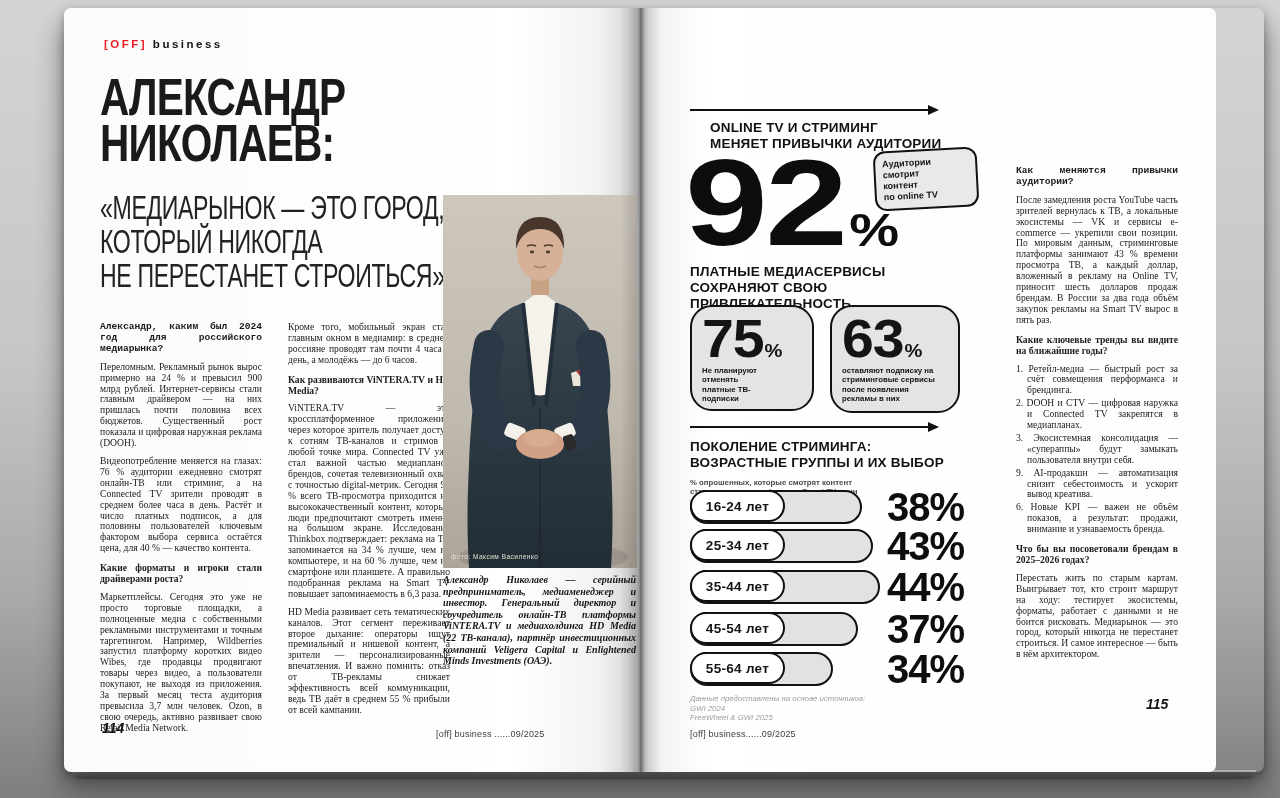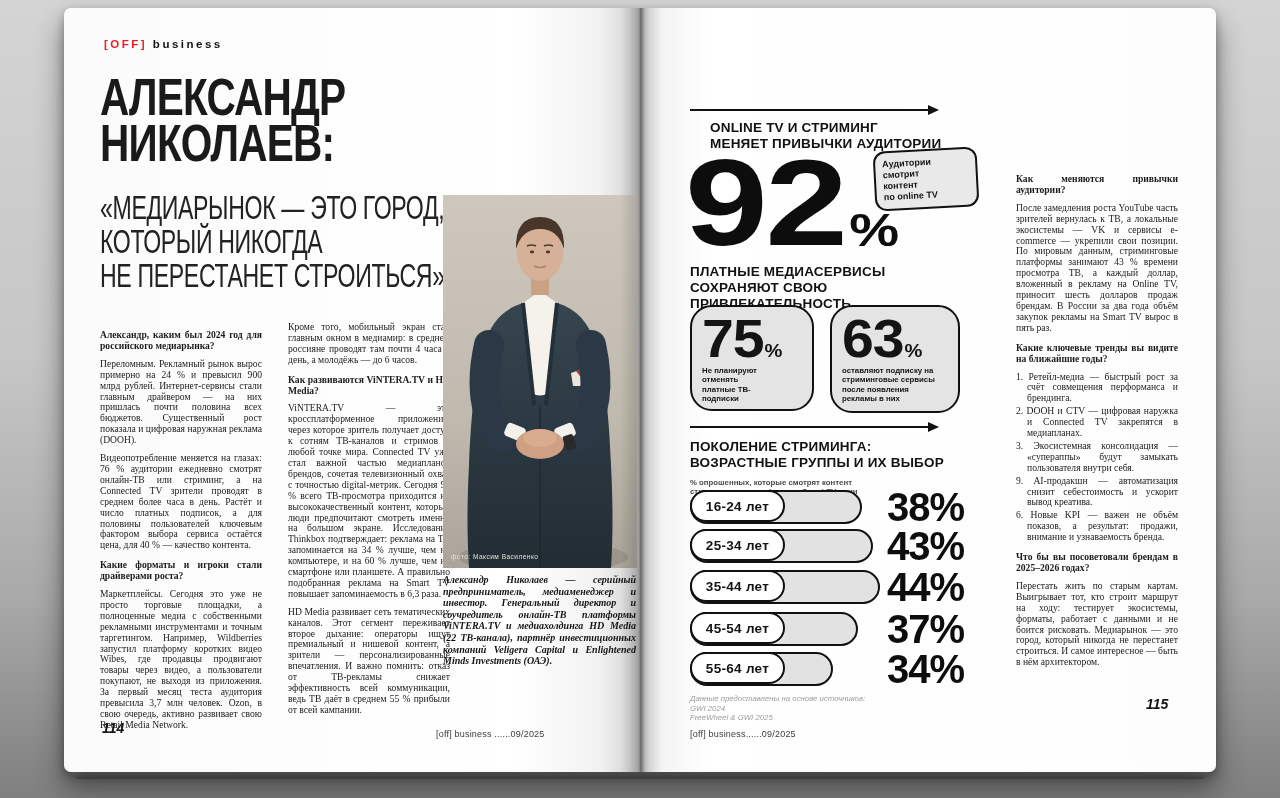--- a/index.html
+++ b/index.html
@@ -1,21 +1,21 @@
 <!DOCTYPE html>
 <html><head>
 <meta charset="utf-8">
 <style>
   html,body{margin:0;padding:0;}
   body{width:1280px;height:798px;overflow:hidden;
        background:linear-gradient(180deg,#d4d4d4 0%,#c6c6c6 45%,#a9a9a9 75%,#7f7f7f 100%);
        font-family:"Liberation Sans",sans-serif;color:#141414;}
   .stage{position:relative;width:1280px;height:798px;}
   .spread{position:absolute;left:64px;top:8px;width:1152px;height:764px;border-radius:7px;
-          box-shadow:0 16px 28px rgba(0,0,0,.45),0 4px 10px rgba(0,0,0,.3);}
+          box-shadow:0 16px 28px rgba(0,0,0,.45),0 4px 10px rgba(0,0,0,.3);padding-left:48px;}
   .spread::after{content:"";position:absolute;left:8px;right:8px;bottom:-7px;height:9px;
           background:linear-gradient(180deg,#b9b9b9,#5f5f5f);border-radius:0 0 8px 8px;z-index:-1;}
   .page{position:absolute;top:0;height:100%;width:576px;}
   .page-left{left:0;border-radius:7px 0 0 7px;
           background:linear-gradient(90deg,#fbfbfb 0%,#ffffff 78%,#f2f2f2 93%,#d9d9d9 98%,#bfbfbf 100%);}
   .page-right{left:576px;border-radius:0 7px 7px 0;
           background:linear-gradient(90deg,#a9a9a9 0%,#dedede 1.5%,#f4f4f4 4%,#ffffff 12%,#fdfdfd 100%);}
   .gutter{position:absolute;left:556px;top:0;width:40px;height:100%;pointer-events:none;
           background:linear-gradient(90deg,rgba(0,0,0,0) 0%,rgba(0,0,0,.16) 45%,rgba(0,0,0,.38) 52%,rgba(0,0,0,.08) 62%,rgba(0,0,0,0) 100%);}
   .abs{position:absolute;}
@@ -27,21 +27,21 @@
   .headline{left:36px;top:66px;font-size:52px;line-height:46px;font-weight:700;
             letter-spacing:-1px;transform:scaleX(.78);transform-origin:0 0;width:440px;color:#1a1a1a;}
   .quote{left:36px;top:183px;font-size:33px;line-height:34px;font-weight:400;
          letter-spacing:-0.5px;transform:scaleX(.70);transform-origin:0 0;width:560px;color:#222;}
   .bodycol{font-family:"Liberation Serif",serif;font-size:9.6px;line-height:10.9px;
            text-align:justify;color:#1b1b1b;}
   .col1{left:36px;top:314px;width:162px;}
   .col2{left:208px;top:314px;width:162px;margin-left:16px;}
   .bodycol p{margin:0 0 7px 0;}
   .bodycol p.bq{font-weight:700;margin:9px 0 7px 0;}
-  .bodycol p.bq:first-child{margin-top:8px;}
+  .bodycol p.bq:first-child{margin-top:0;font-family:Liberation Mono, monospace;}
   .bodycol p.bl{margin:0 0 2px 0;padding-left:11px;text-indent:-11px;}
   .photo{left:379px;top:187px;width:194px;height:373px;overflow:hidden;background:#beb7ac;}
   .photo svg{display:block;}
   .photo-credit{left:8px;bottom:8px;font-size:6.5px;color:#e6e0d4;letter-spacing:.5px;position:absolute;}
   .caption{left:379px;top:566px;width:193px;font-family:"Liberation Serif",serif;
            font-style:italic;font-weight:700;font-size:10px;line-height:11.6px;text-align:justify;}
   .pagenum{font-size:14px;font-weight:700;font-style:italic;}
   .pagenum-left{left:38px;top:712px;}
   .pagenum-right{left:1082px;top:688px;text-align:center;}
   .footer{font-size:9px;color:#3c3c3c;letter-spacing:.2px;}

